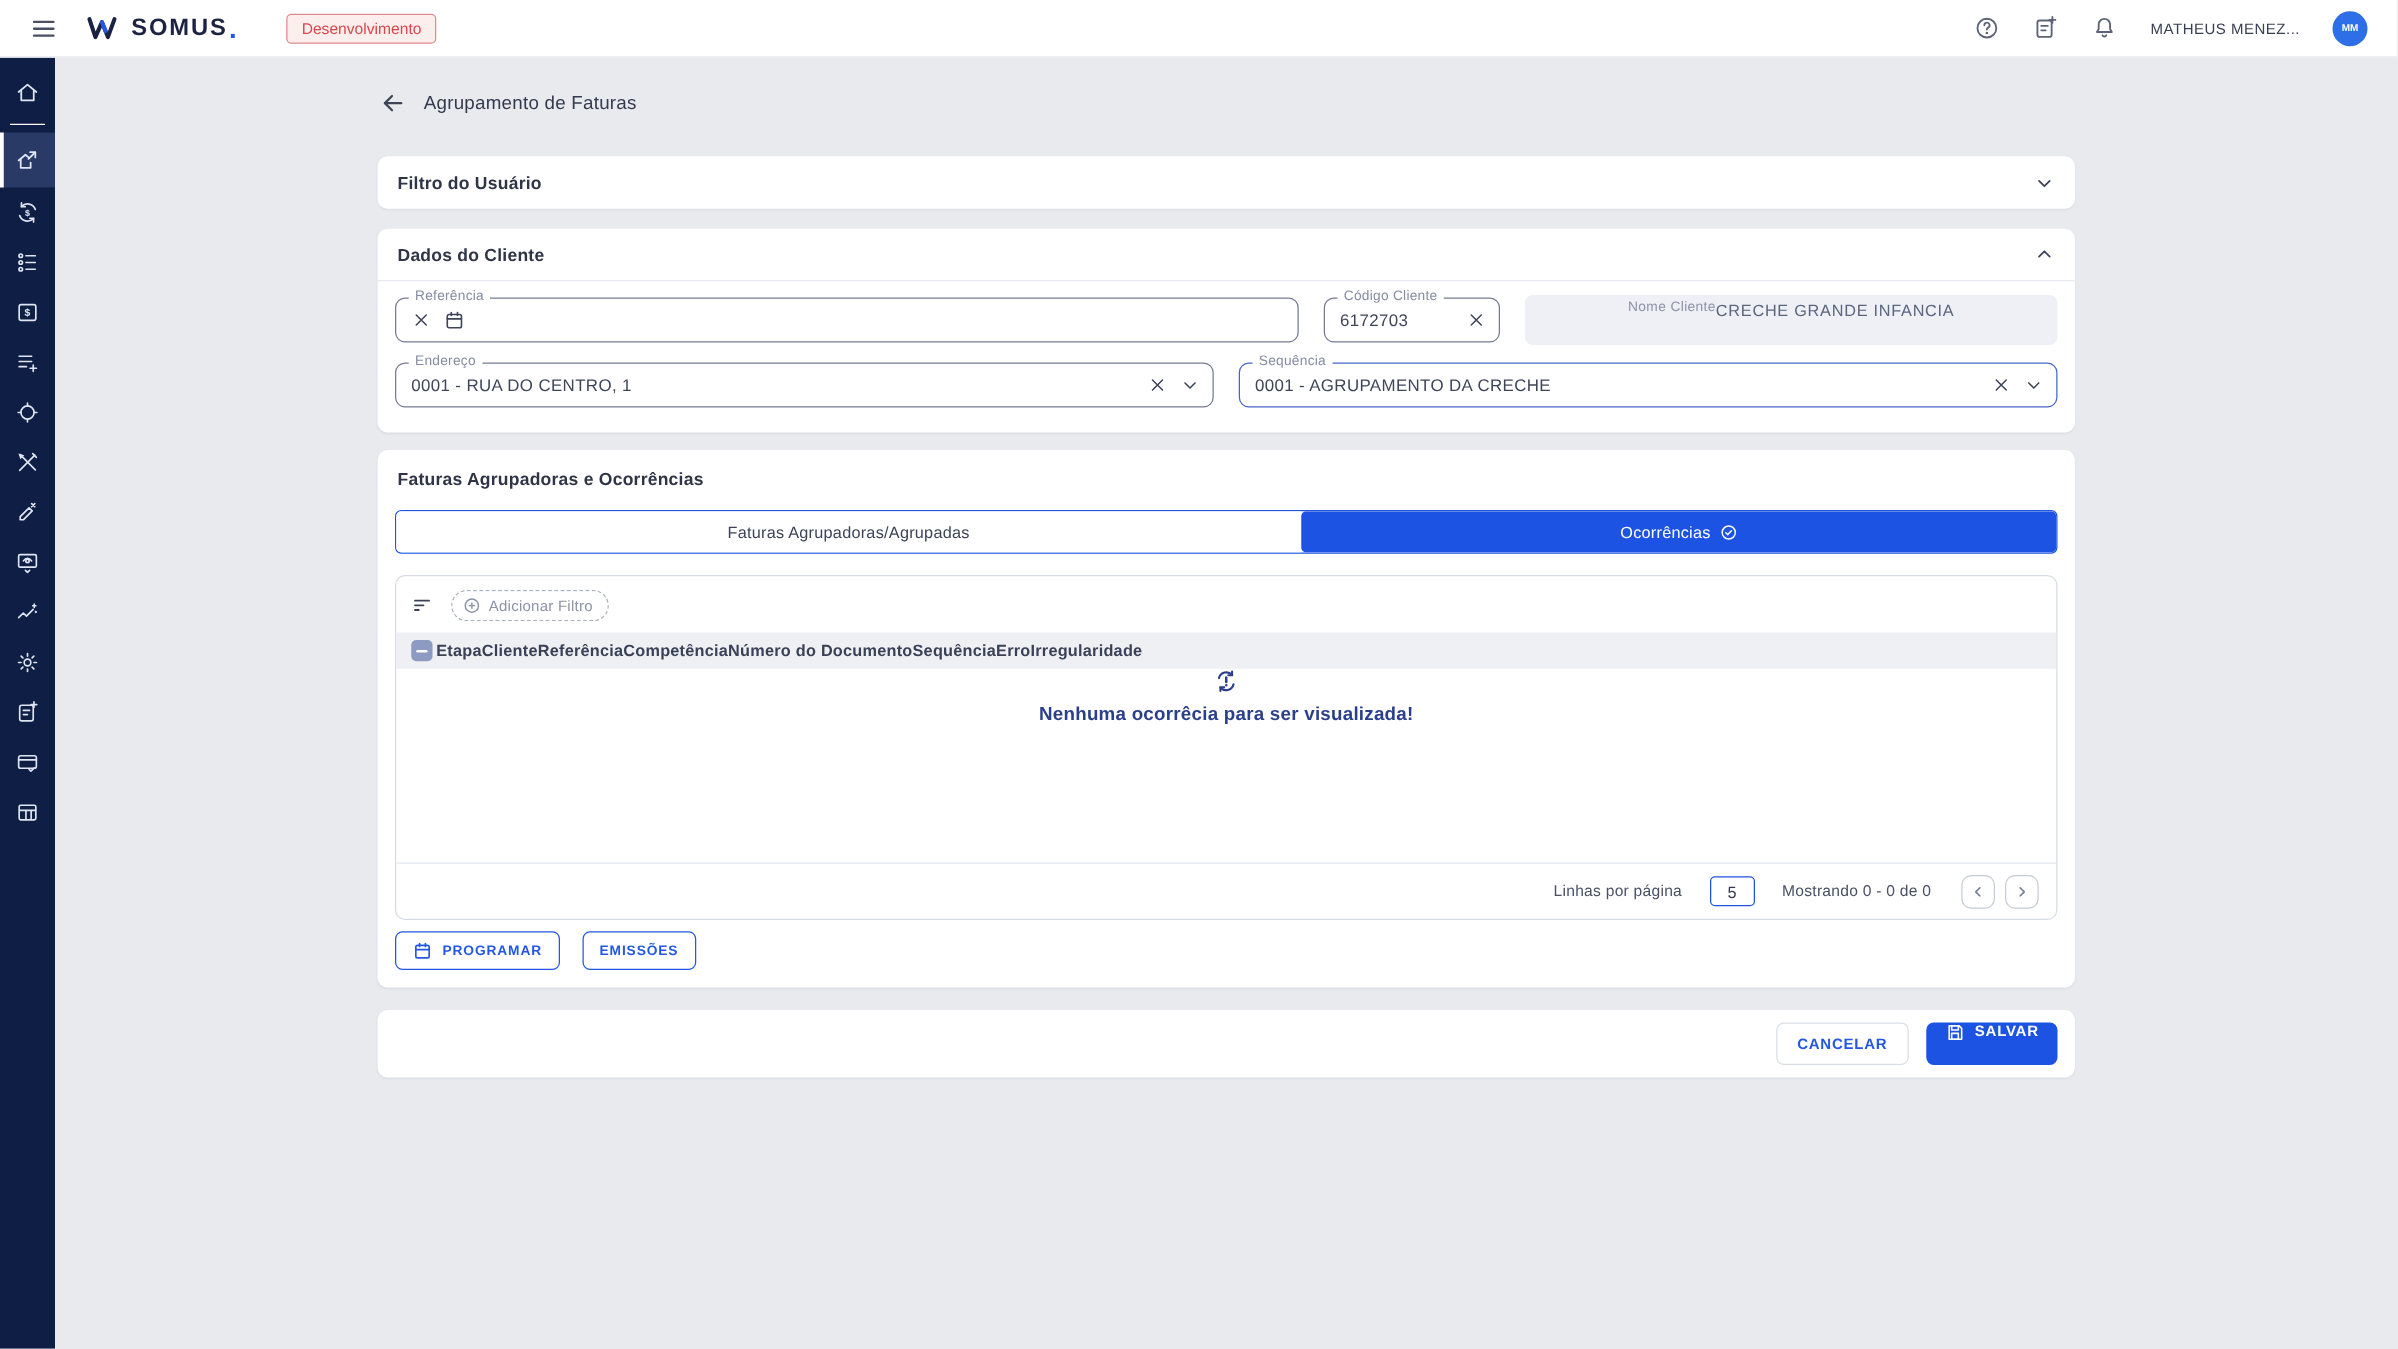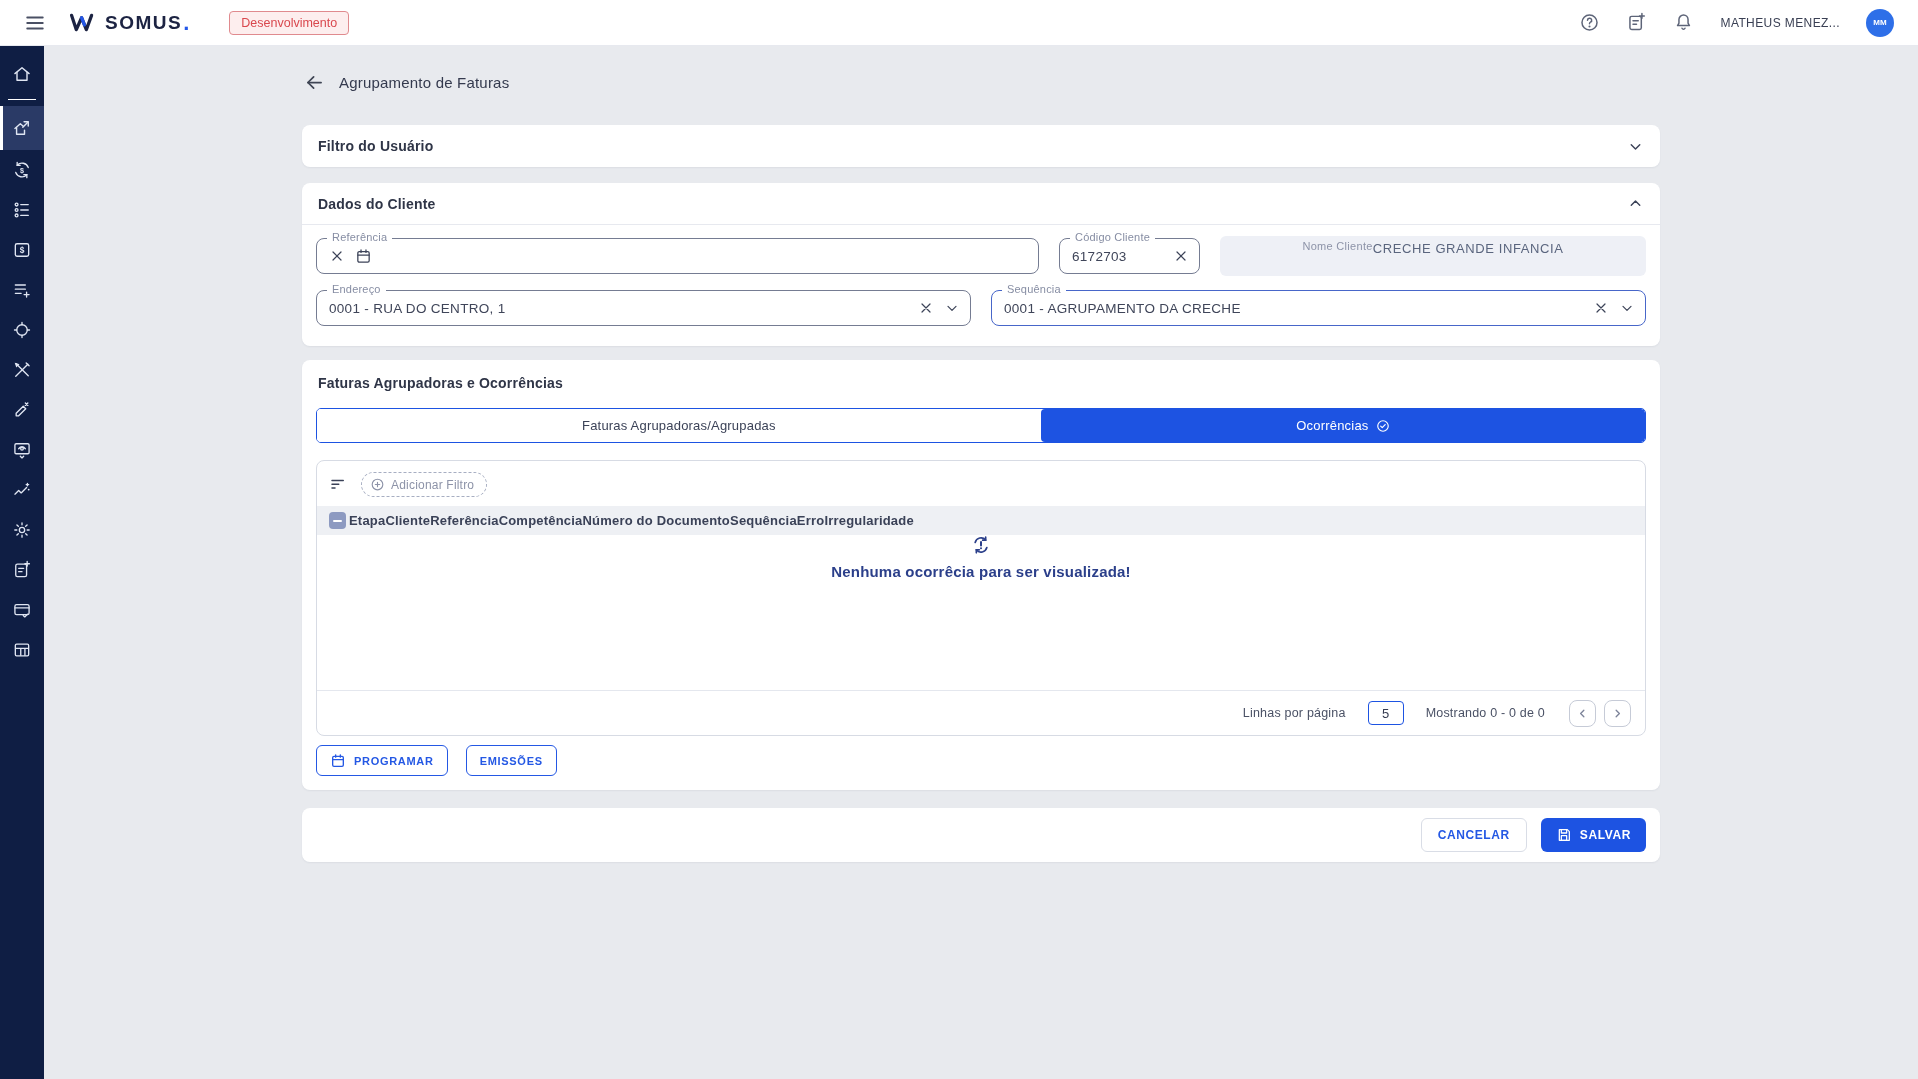--- a/index.html
+++ b/index.html
@@ -173,21 +173,21 @@
   }
   .cancel-btn {
     border:1px solid #d9dde6; background:#fff; color:#2458e4; cursor:pointer;
     border-radius:6px; height:34px; padding:0 16px; font-family:inherit;
     font-size:12px; font-weight:600; letter-spacing:.6px;
   }
   .save-btn {
     border:none; background:#1d53e2; color:#fff; cursor:pointer;
     border-radius:6px; height:34px; padding:0 15px; font-family:inherit;
     font-size:12px; font-weight:600; letter-spacing:.6px;
-    display:flex; align-items:center; gap:8px;
+    display:flex; align-items:flex-start; gap:8px;
   }
 </style>
 </head>
 <body>
 
 <header class="topbar">
   <div class="tb-left">
     <button class="hamburger">
       <svg width="22" height="22" viewBox="0 0 24 24" fill="none" stroke="currentColor" stroke-width="2" stroke-linecap="round">
           <path d="M3.5 6h17M3.5 12h17M3.5 18h17"></path>

